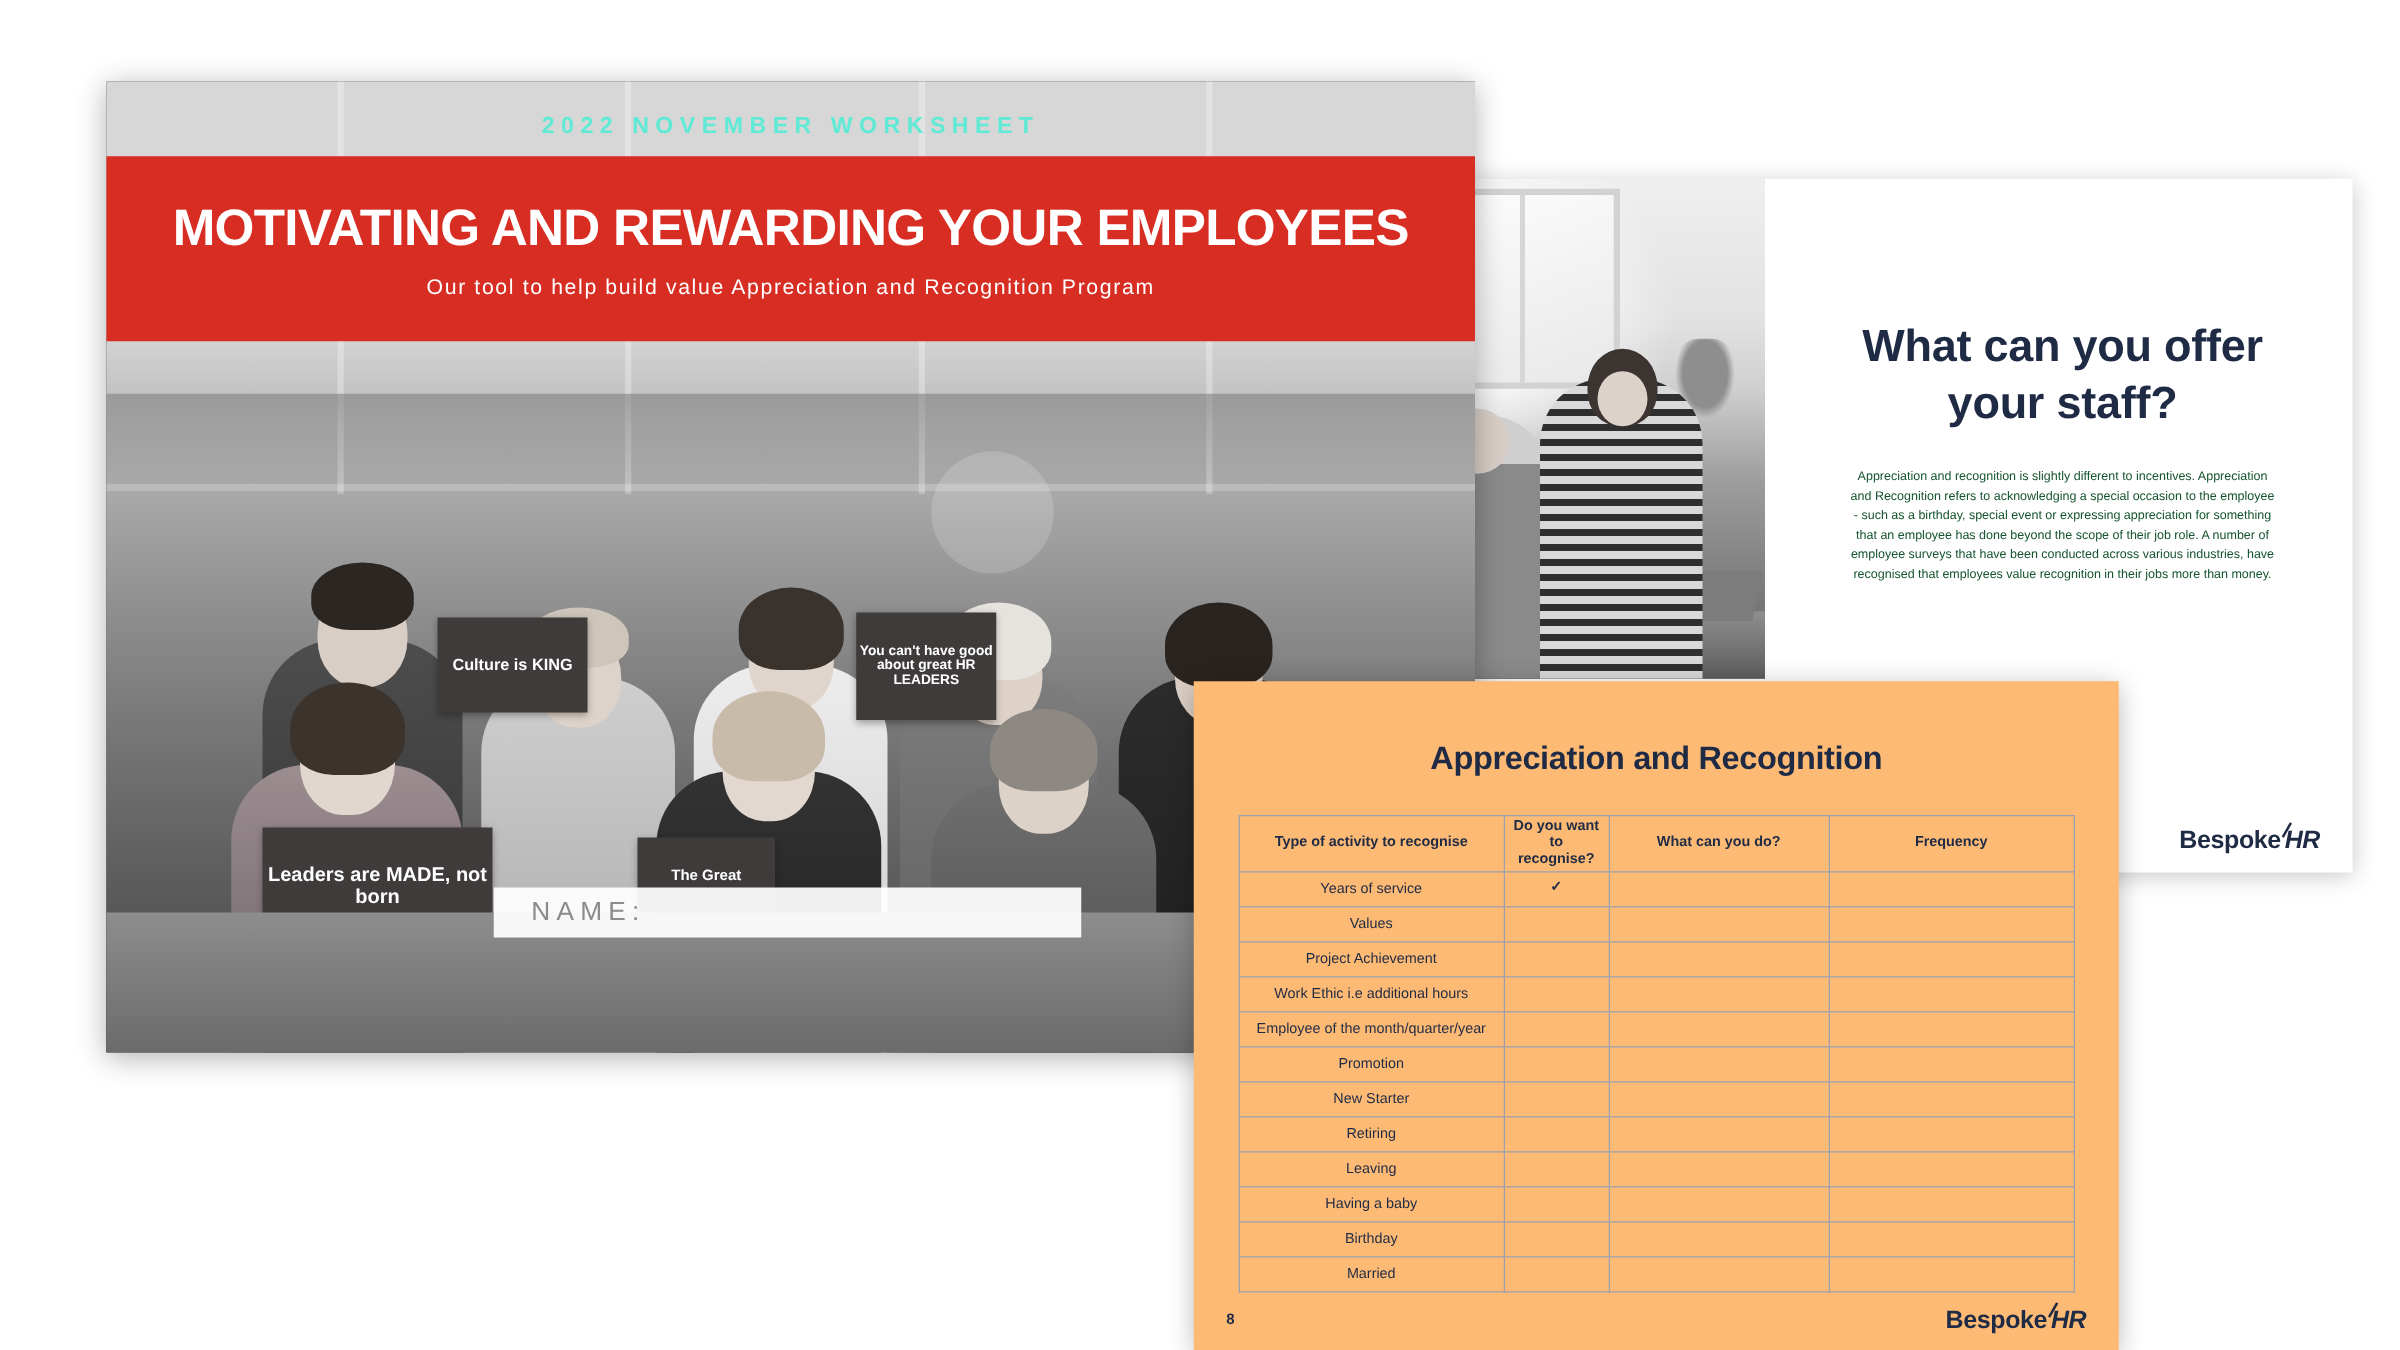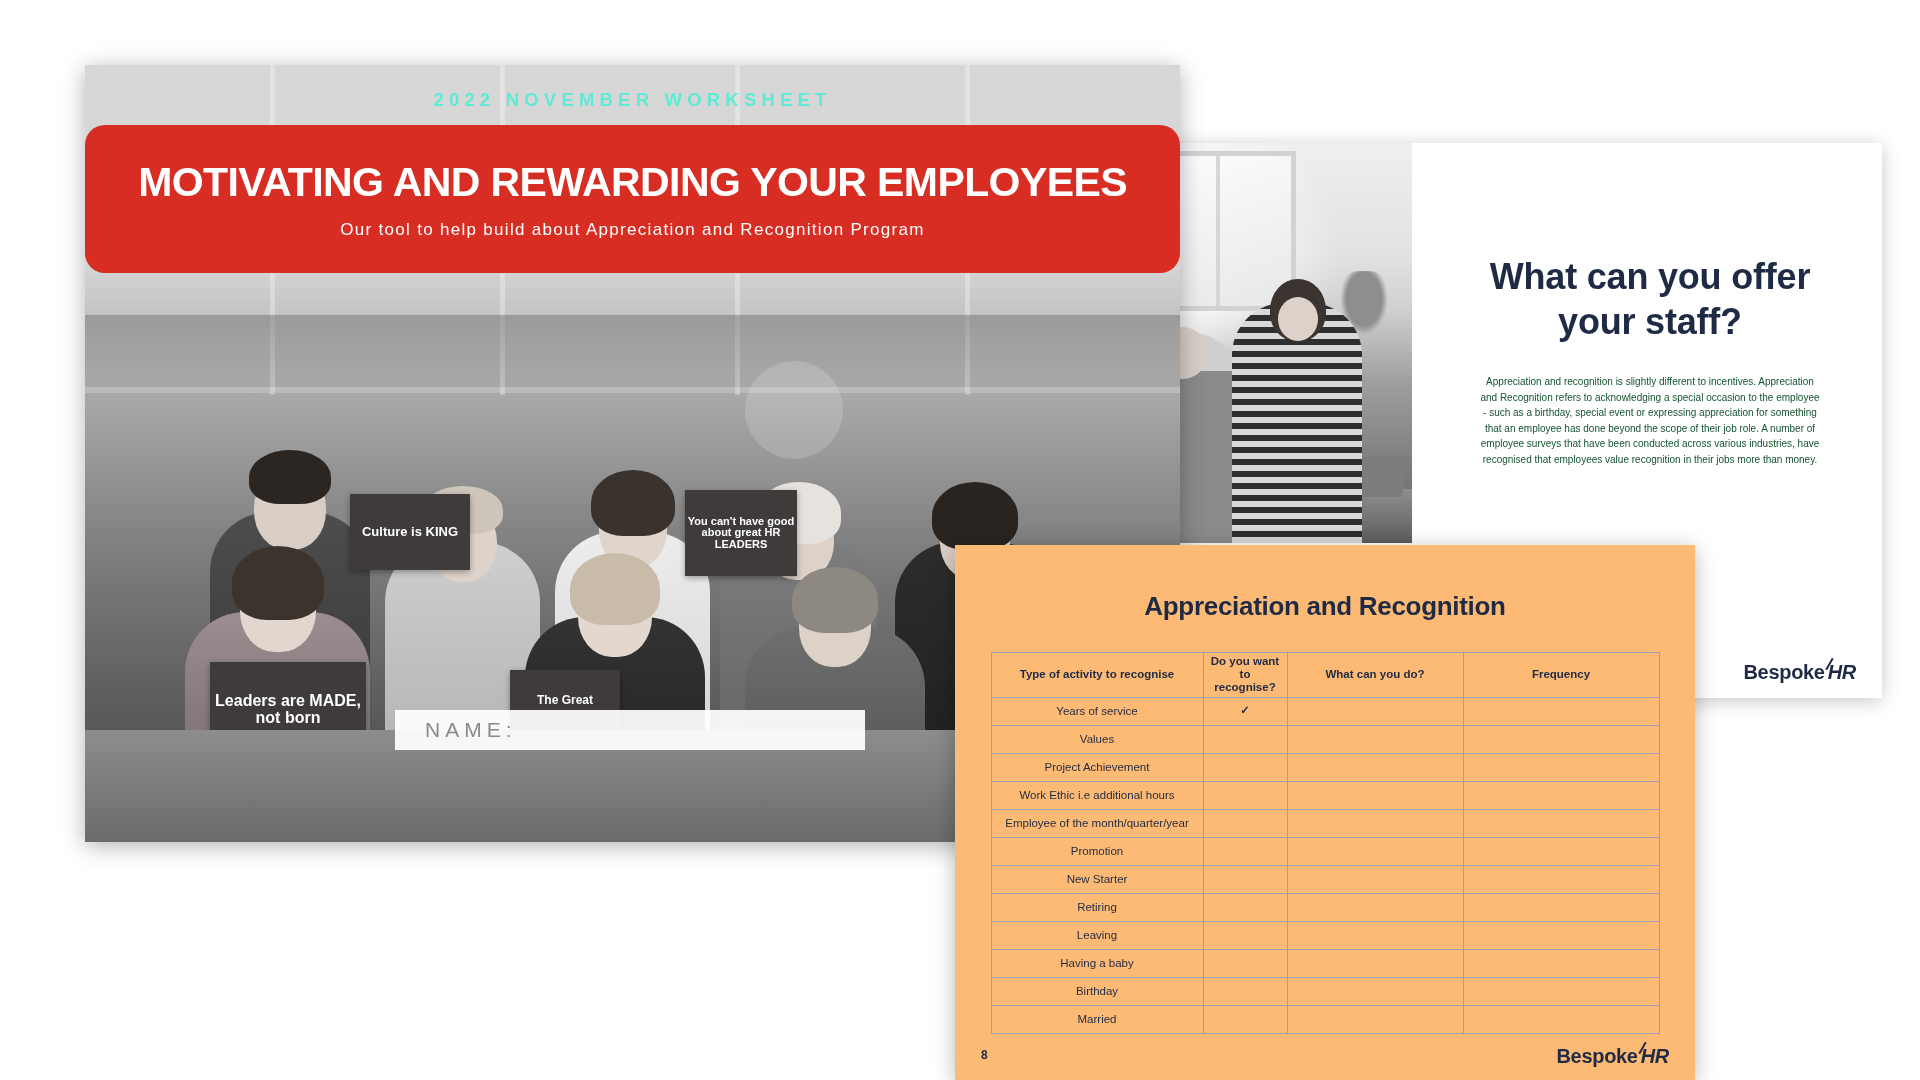--- a/index.html
+++ b/index.html
@@ -252,21 +252,20 @@
   .red-band {
     position: absolute;
     left: 0; right: 0;
     top: 60px;
     height: 148px;
     background: #d72d23;
     display: flex;
     flex-direction: column;
     align-items: center;
     justify-content: center;
-    border-radius: 20px;
   }
   .cover-title {
     color: #ffffff;
     font-size: 41px;
     font-weight: 800;
     letter-spacing: -0.6px;
     text-align: center;
     margin: 0 0 14px 0;
     white-space: nowrap;
   }
@@ -445,36 +444,36 @@
           <div class="head" style="top:-44px; width:72px; height:84px; background:#ddd2c8;"></div>
           <div class="hair" style="top:-60px; width:86px; height:66px; background:#8d8882;"></div>
         </div>
 
         <div class="sign" style="left:600px; top:168px; width:112px; height:86px; font-size:11px;">
           <span>You can't have good about great HR LEADERS</span>
         </div>
         <div class="sign" style="left:265px; top:172px; width:120px; height:76px; font-size:13px;">
           <span>Culture is KING</span>
         </div>
-        <div class="sign" style="left:125px; top:340px; width:156px; height:96px; font-size:16px;">
+        <div class="sign" style="left:125px; top:340px; width:184px; height:96px; font-size:16px;">
           <span>Leaders are MADE, not born</span>
         </div>
         <div class="sign" style="left:425px; top:348px; width:110px; height:60px; font-size:12px;">
           <span>The Great</span>
         </div>
       </div>
 
       <div class="cover-table"></div>
     </div>
 
     <div class="worksheet-kicker">2022 NOVEMBER WORKSHEET</div>
 
     <div class="red-band">
       <h1 class="cover-title">MOTIVATING AND REWARDING YOUR EMPLOYEES</h1>
-      <p class="cover-sub">Our tool to help build about Appreciation and Recognition Program</p>
+      <p class="cover-sub">Our tool to help build value Appreciation and Recognition Program</p>
     </div>
 
     <div class="name-field">
       <span>NAME:</span>
     </div>
 
     <div class="speakers-text">espokers</div>
 
   </div>
 

